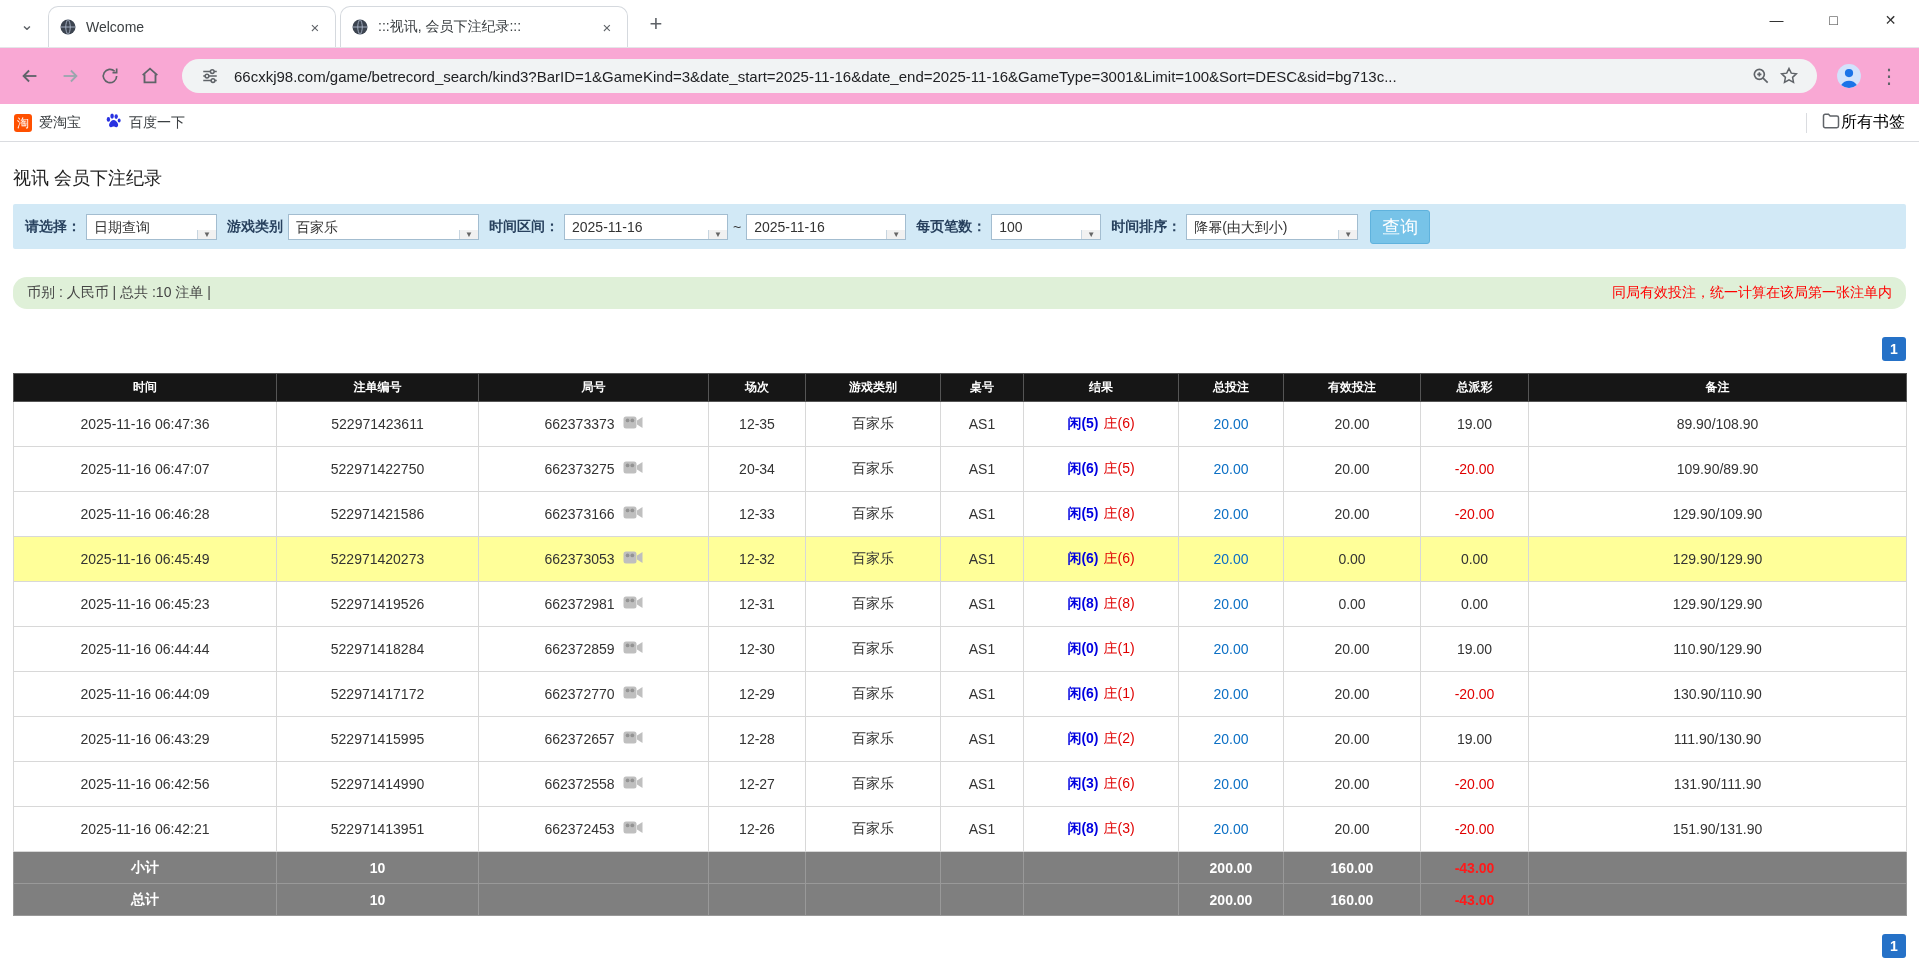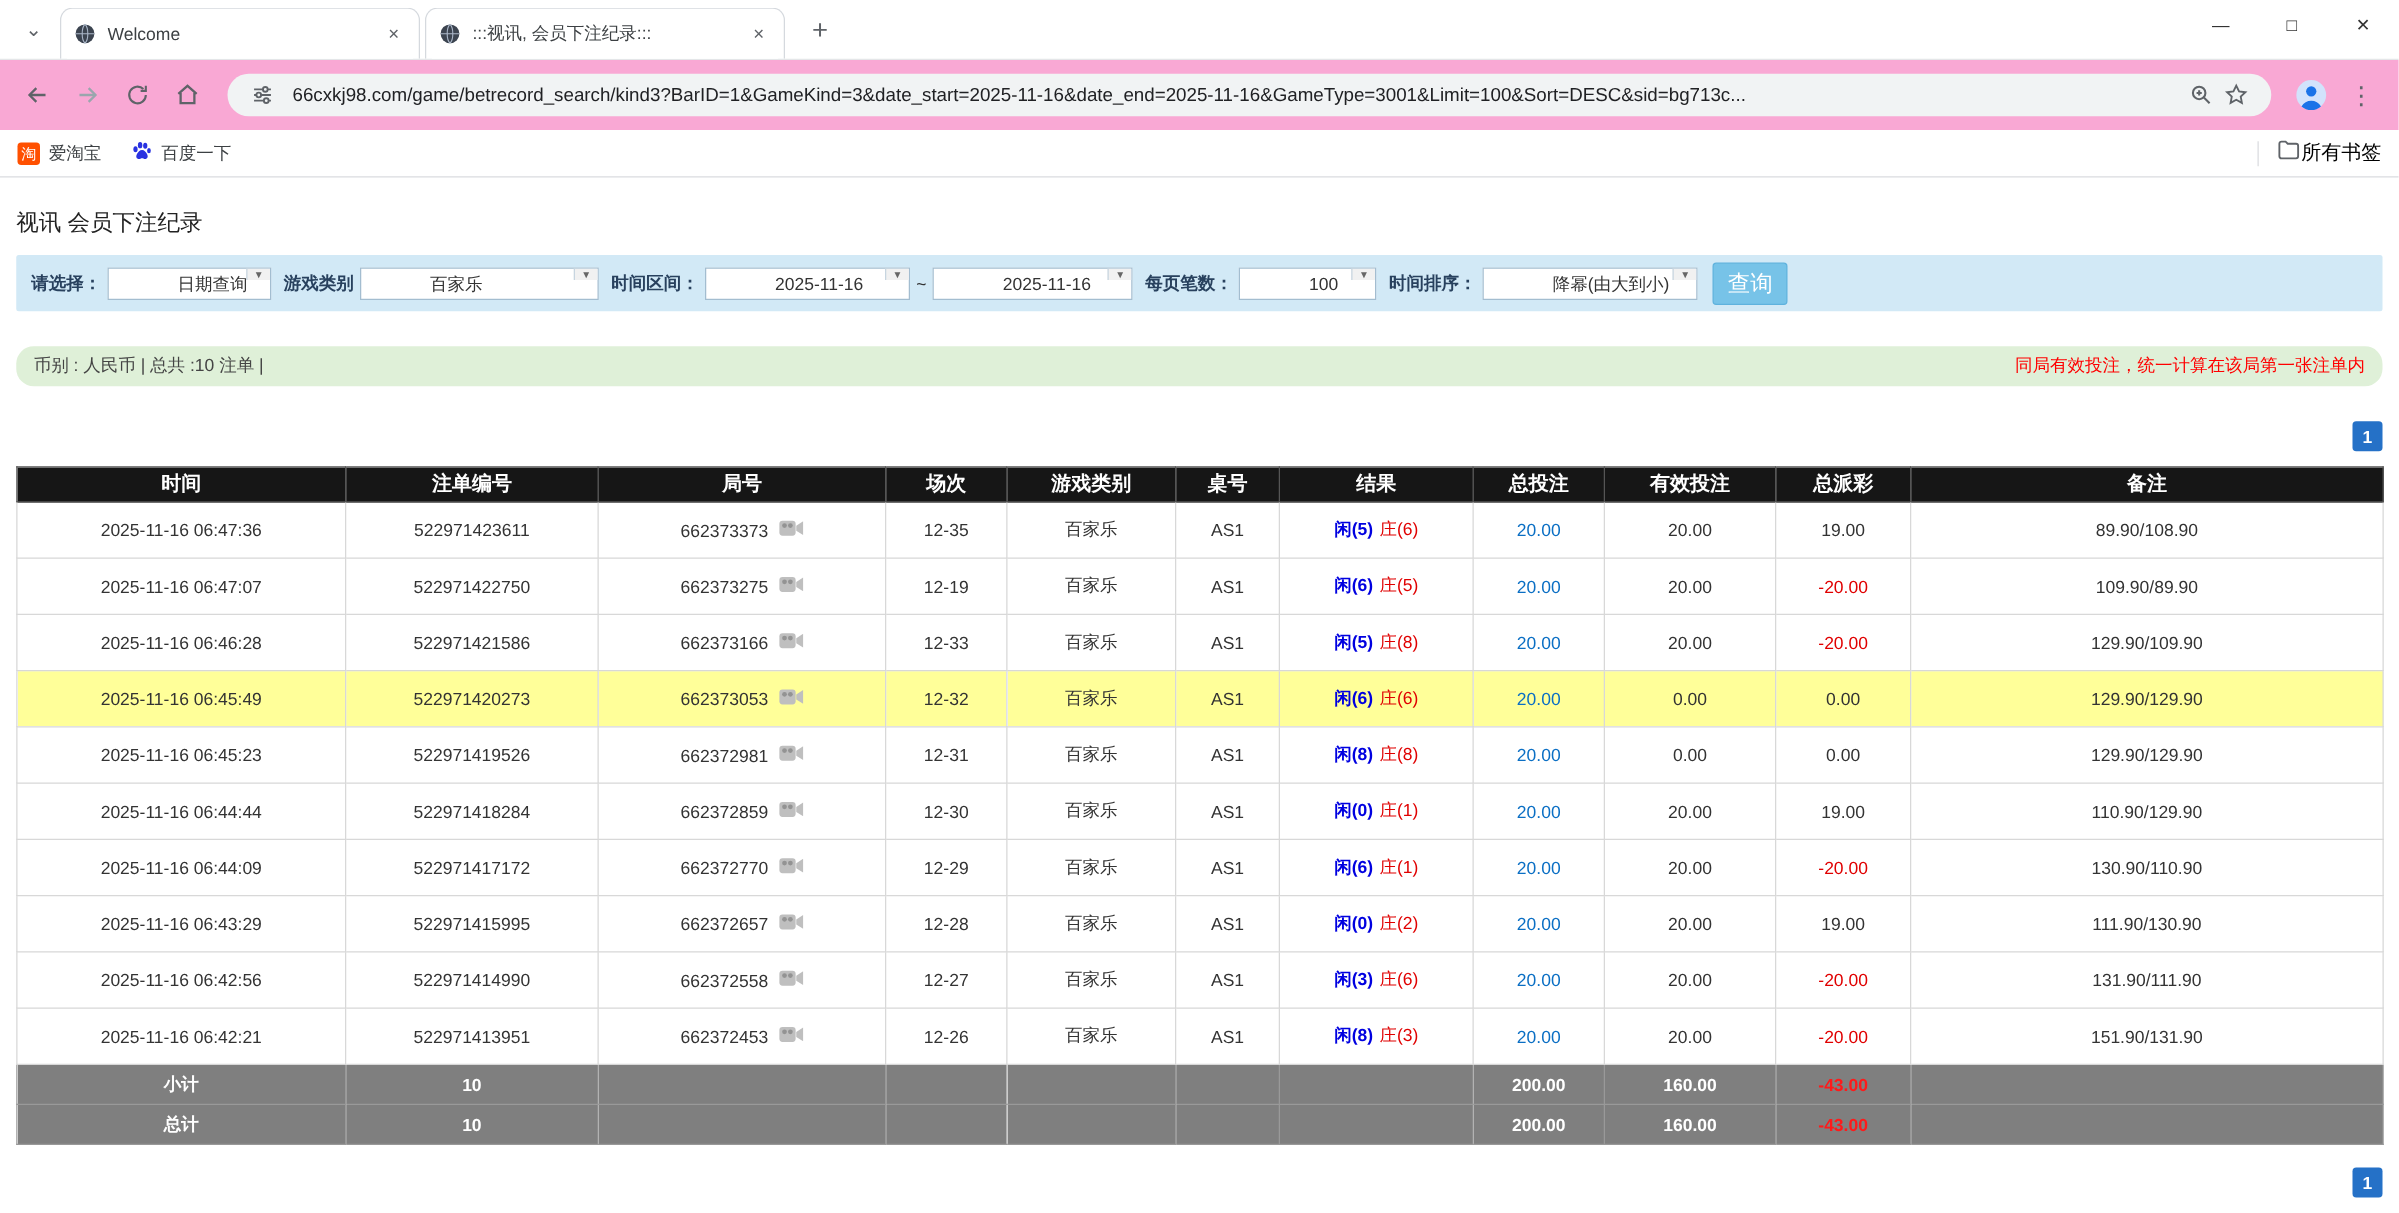--- a/index.html
+++ b/index.html
@@ -39,42 +39,42 @@
   .bm-right { margin-left:auto; display:flex; align-items:center; }
   .bm-divider { width:1px; height:20px; background:#dadce0; margin-right:14px; }
 
   
   .content { background:#fff; }
   .page-title { font-size:18px; color:#222; margin:24px 0 14px 13px; }
 
   .filterbar { margin:0 13px; background:#d2e9f6; height:45px; display:flex; align-items:center;
     padding:0 12px; border-radius:2px; }
   .flabel { font-size:14px; font-weight:bold; color:#28415e; margin:0 5px 0 10px; white-space:nowrap; }
-  .combo { display:inline-flex; align-items:flex-start; background:#fff; border:1px solid #a3bdd0; height:26px; cursor:pointer;padding-left:48px; }
+  .combo { display:inline-flex; align-items:flex-end; background:#fff; border:1px solid #a3bdd0; height:26px; cursor:pointer; }
   .combo-val { font-size:14px; color:#333; line-height:24px; padding:0 7px; flex:1; white-space:nowrap; overflow:hidden; }
   .combo-arrow { width:19px; background:#f1f1f1; border-left:1px solid #c7d5e0; display:flex;
     align-items:center; justify-content:center; font-size:8px; color:#666; }
   .tilde { font-size:14px; color:#333; margin:0 5px; }
   .search-btn { margin-left:12px; background:#77c3e8; border:1px solid #5fb2dd; color:#fff; font-size:18px;
     padding:4px 11px; border-radius:3px; cursor:pointer; font-family:inherit; }
 
   .greenbar { margin:28px 13px 0 13px; background:#dff0d8; height:32px; display:flex; align-items:center;
     justify-content:space-between; padding:0 14px;border-radius:14px; }
   .greenbar .gb-left { font-size:14px; color:#444; }
   .greenbar .gb-right { font-size:14px; color:#f00;text-align:center; }
 
   .pagerow { margin:0 13px; display:flex; justify-content:flex-end; }
   .pagerow.top { margin-top:28px; margin-bottom:12px; }
   .pagerow.bottom { margin-top:18px; }
   .pagebtn { width:24px; height:24px; background:#2571c7; color:#fff; font-size:14px; font-weight:bold;
     display:flex; align-items:center; justify-content:center; border-radius:3px; cursor:pointer; }
 
   table.bets { width:1893px; margin:0 13px; border-collapse:collapse; table-layout:fixed;
     border:1px solid #c9c9c9; }
-  table.bets th { background:#161616; color:#fff; font-size:16px; font-weight:bold; height:28px;
+  table.bets th { background:#161616; color:#fff; font-size:12px; font-weight:bold; height:28px;
     border:1px solid #555; text-align:center; }
   table.bets td { height:45px; border:1px solid #d8d8d8; font-size:14px; color:#333; text-align:center;
     background:#fff; white-space:nowrap; overflow:hidden; }
   table.bets tr.hl td { background:#ffff99; }
   .res-player { color:#0000e0;font-weight:bold; }
   .res-banker { color:#e00000; margin-left:5px; }
   .bet-link { color:#0b6fc4; cursor:pointer; }
   .neg { color:#e00000; }
   .vid-icon { display:inline-block; vertical-align:middle; margin-left:8px; cursor:pointer; }
   .round-no { vertical-align:middle; }
@@ -309,21 +309,21 @@
         </tr>
         <tr>
           <td>2025-11-16 06:47:07</td>
           <td>522971422750</td>
           <td><span class="round-no">662373275</span><span class="vid-icon"><svg width="20" height="15" viewBox="0 0 20 15">
                 <rect x="0.5" y="1.5" width="13" height="12" rx="2.5" fill="#bfbfbf"></rect>
                 <path d="M14 5.5 19.5 2v11L14 9.5z" fill="#bfbfbf"></path>
                 <circle cx="4.6" cy="5.4" r="1.9" fill="#939393"></circle>
                 <circle cx="9.3" cy="5.4" r="1.9" fill="#939393"></circle>
               </svg></span></td>
-          <td>12-19</td>
+          <td>20-34</td>
           <td>百家乐</td>
           <td>AS1</td>
           <td><span class="res-player">闲(6)</span><span class="res-banker">庄(5)</span></td>
           <td><span class="bet-link">20.00</span></td>
           <td>20.00</td>
           <td><span class="neg">-20.00</span></td>
           <td>109.90/89.90</td>
         </tr>
         <tr>
           <td>2025-11-16 06:46:28</td>

